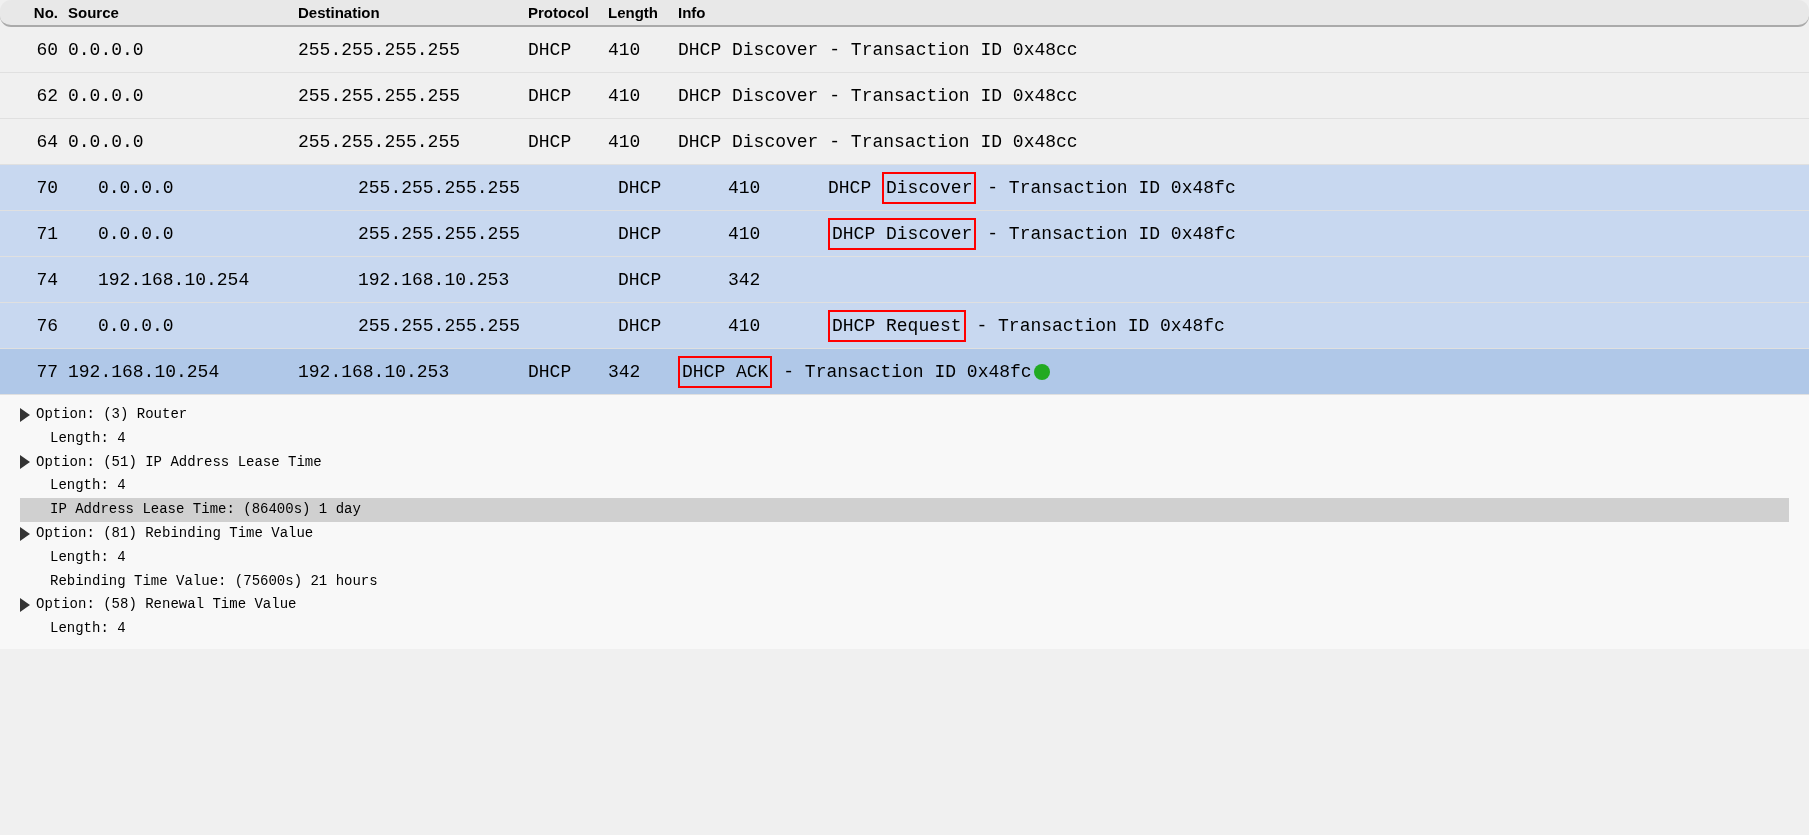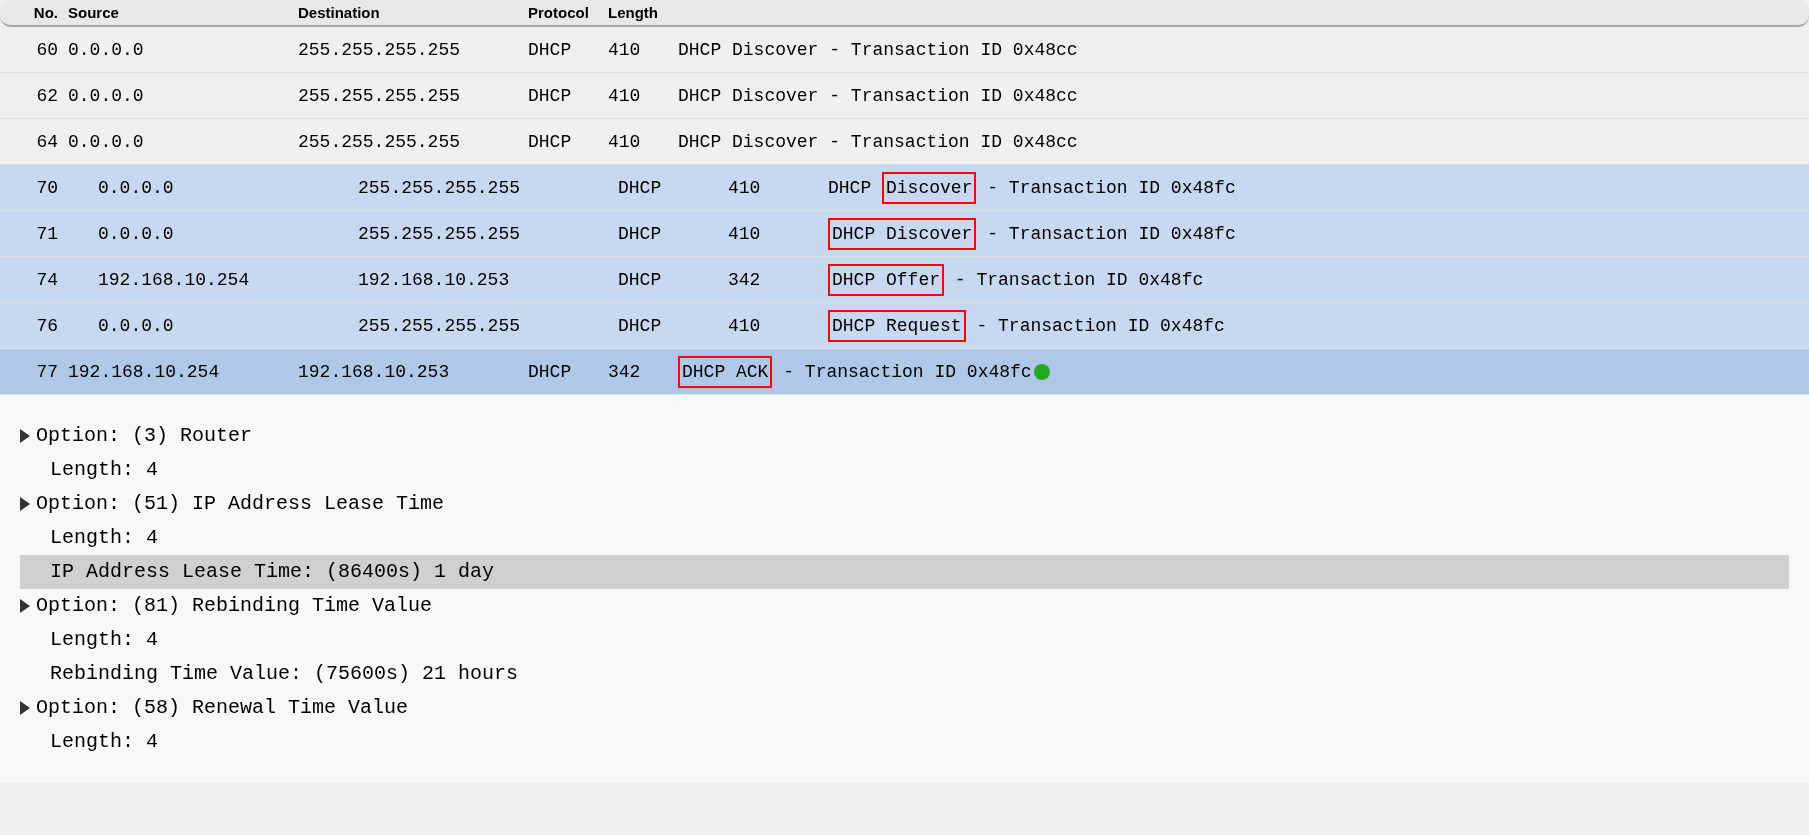--- a/index.html
+++ b/index.html
@@ -67,23 +67,23 @@
 
     .red-box {
       display: inline;
       border: 2px solid red;
       padding: 4px 2px;
       font-family: Liberation Mono, monospace;
     }
 
     .detail-panel {
       background: #f8f8f8;
-      padding: 24px 20px;
+      padding: 8px 20px;
       font-family: 'Courier New', Courier, monospace;
-      font-size: 20px;
+      font-size: 14px;
       line-height: 1.7;
     }
 
     .detail-indent1 {
       padding-left: 30px;
     }
 
     .detail-option-header {
       display: flex;
       align-items: center;
@@ -129,20 +129,21 @@
 <body>
 
 <div>
 
   <div class="header-row">
     <div class="col-no">No.</div>
     <div class="col-source">Source</div>
     <div class="col-dest">Destination</div>
     <div class="col-protocol">Protocol</div>
     <div class="col-length">Length</div>
+    <div class="col-info">Info</div>
   </div>
 
   <div id="packet-rows">
       <div class="packet-row">
         <div class="col-no">60</div>
         <div class="col-source">0.0.0.0</div>
         <div class="col-dest">255.255.255.255</div>
         <div class="col-protocol">DHCP</div>
         <div class="col-length">410</div>
         <div class="col-info">DHCP Discover - Transaction ID 0x48cc</div>
@@ -178,21 +179,20 @@
         <div class="col-protocol">DHCP</div>
         <div class="col-length">410</div>
         <div class="col-info"><span class="red-box">DHCP Discover</span> - Transaction ID 0x48fc</div>
       </div>
       <div class="packet-row highlighted">
         <div class="col-no">74</div>
         <div class="col-source">192.168.10.254</div>
         <div class="col-dest">192.168.10.253</div>
         <div class="col-protocol">DHCP</div>
         <div class="col-length">342</div>
-        <div class="col-info"><span class="red-box">DHCP Offer</span> - Transaction ID 0x48fc</div>
       </div>
       <div class="packet-row highlighted">
         <div class="col-no">76</div>
         <div class="col-source">0.0.0.0</div>
         <div class="col-dest">255.255.255.255</div>
         <div class="col-protocol">DHCP</div>
         <div class="col-length">410</div>
         <div class="col-info"><span class="red-box">DHCP Request</span> - Transaction ID 0x48fc</div>
       </div>
       <div class="packet-row selected">

